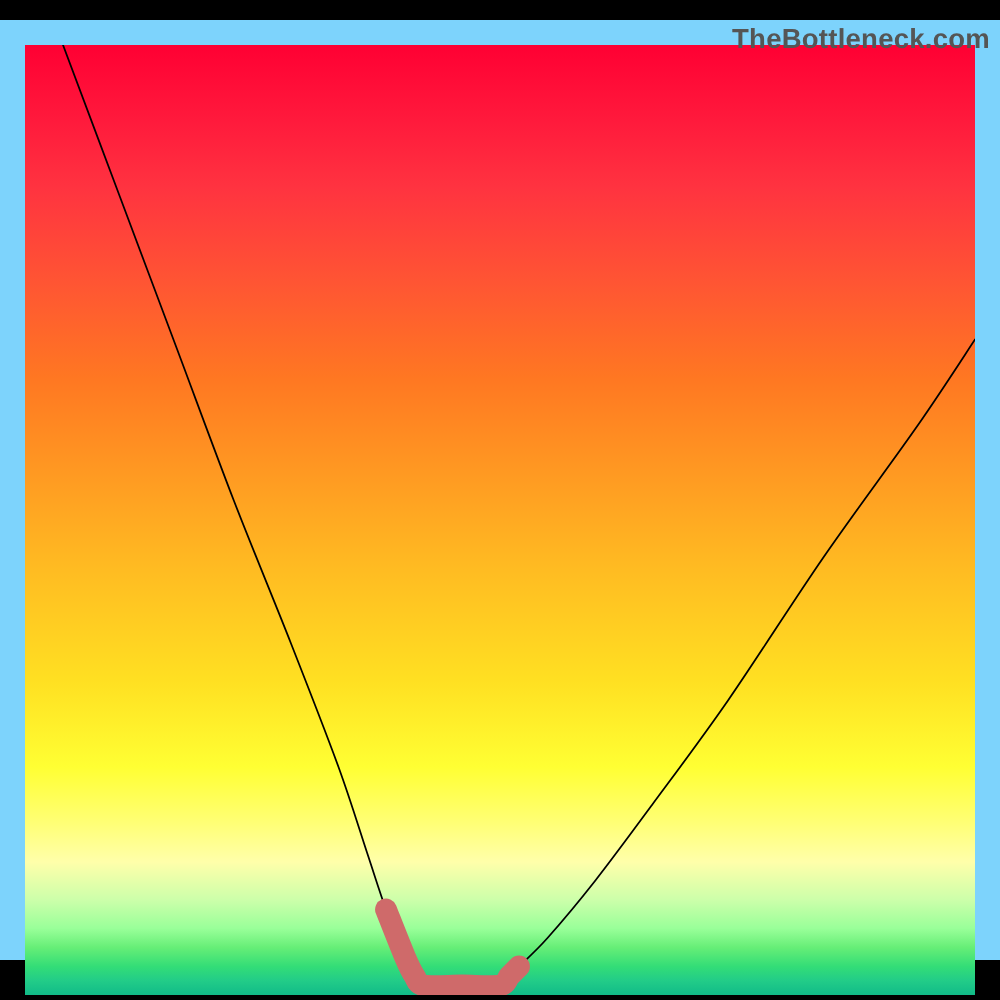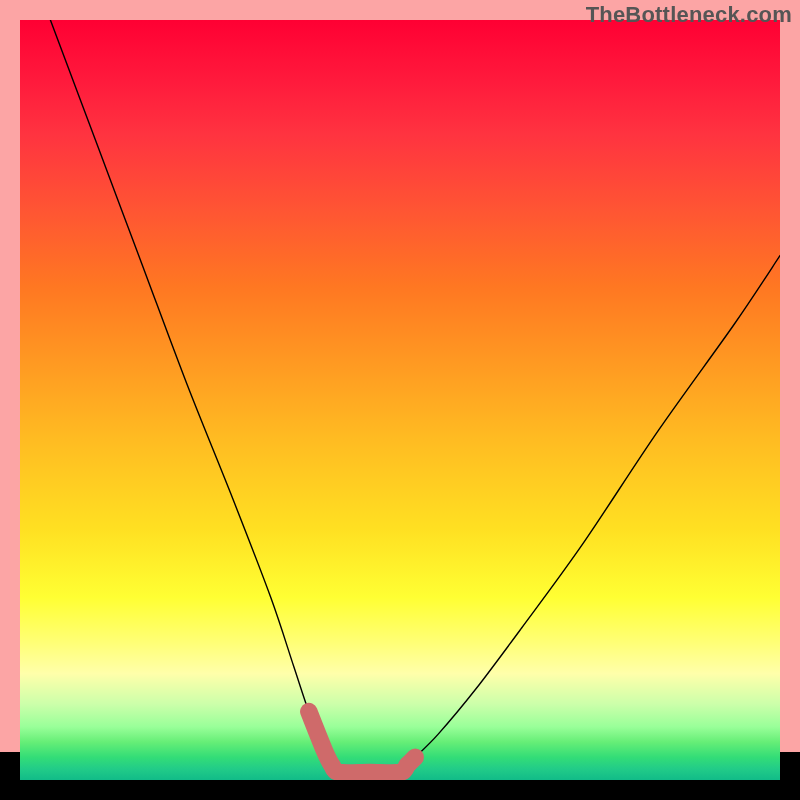--- a/index.html
+++ b/index.html
@@ -5,25 +5,25 @@
   html, body {
     margin: 0;
     padding: 0;
     width: 800px;
     height: 800px;
     background: #000;
     overflow: hidden;
   }
   .frame {
     position: absolute;
-    top: 0;
+    top: 16px;
     left: 0;
     width: 800px;
     height: 752px;
-    background: #fca5a5;
+    background: #7dd3fc;
   }
   .plot {
     position: absolute;
     left: 20px;
     top: 20px;
     width: 760px;
     height: 760px;
     overflow: hidden;
   }
   .gradient {

